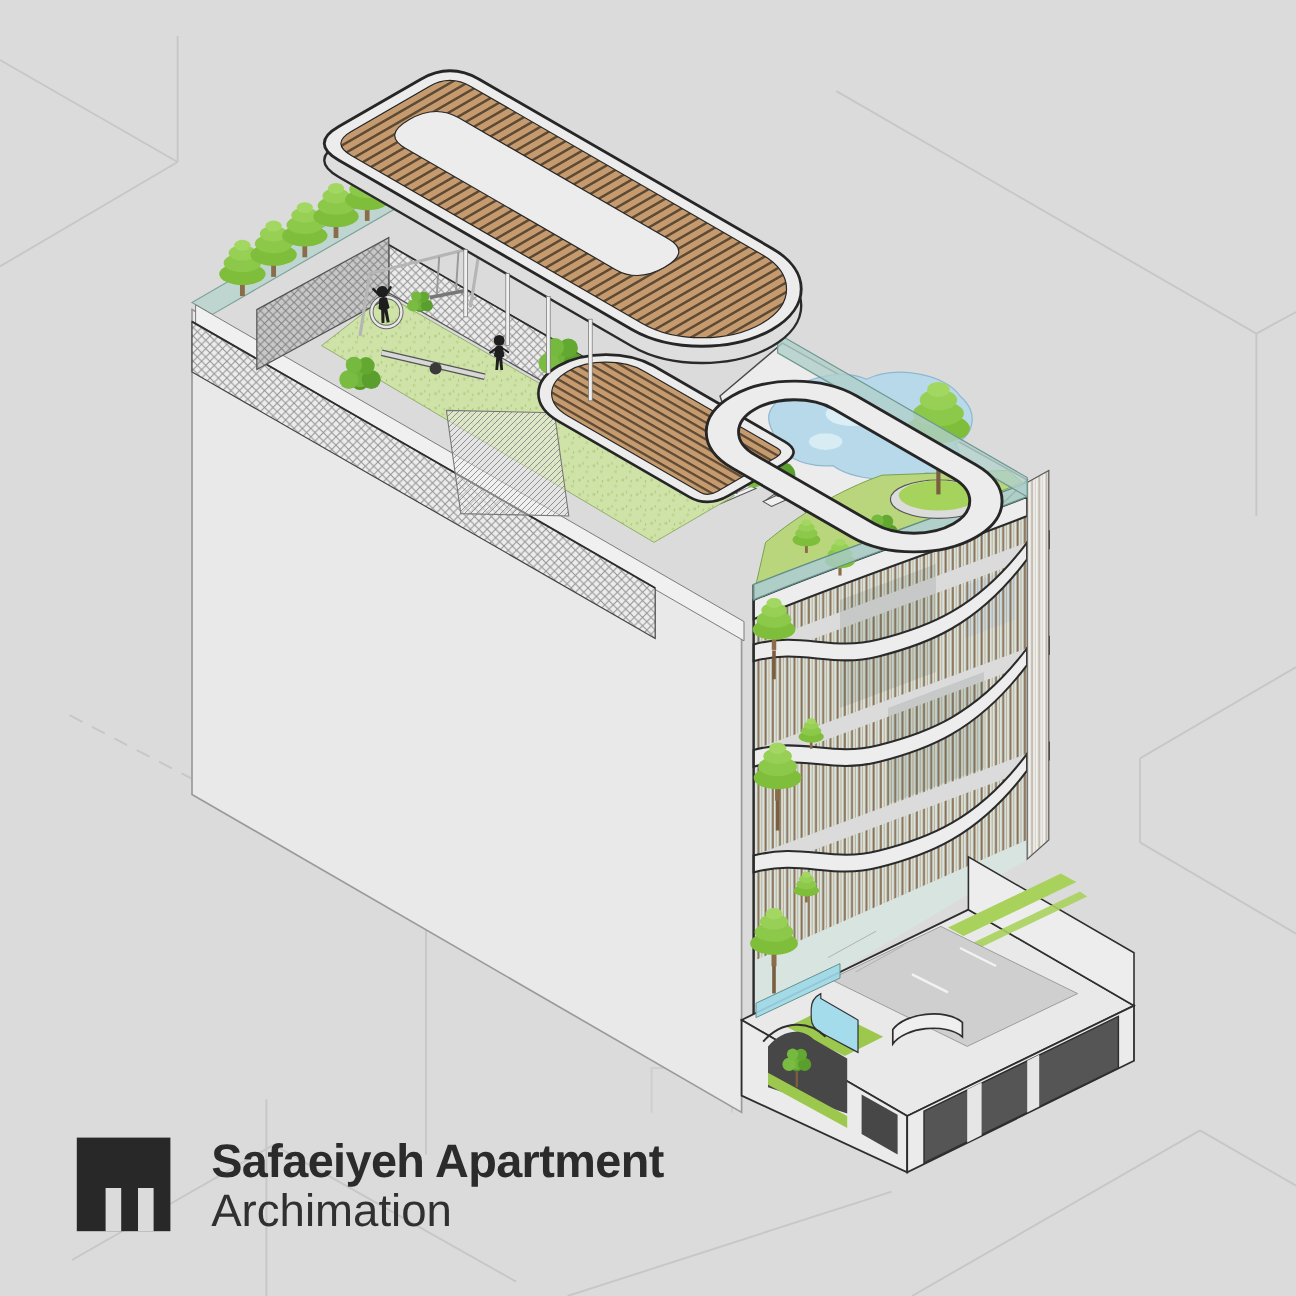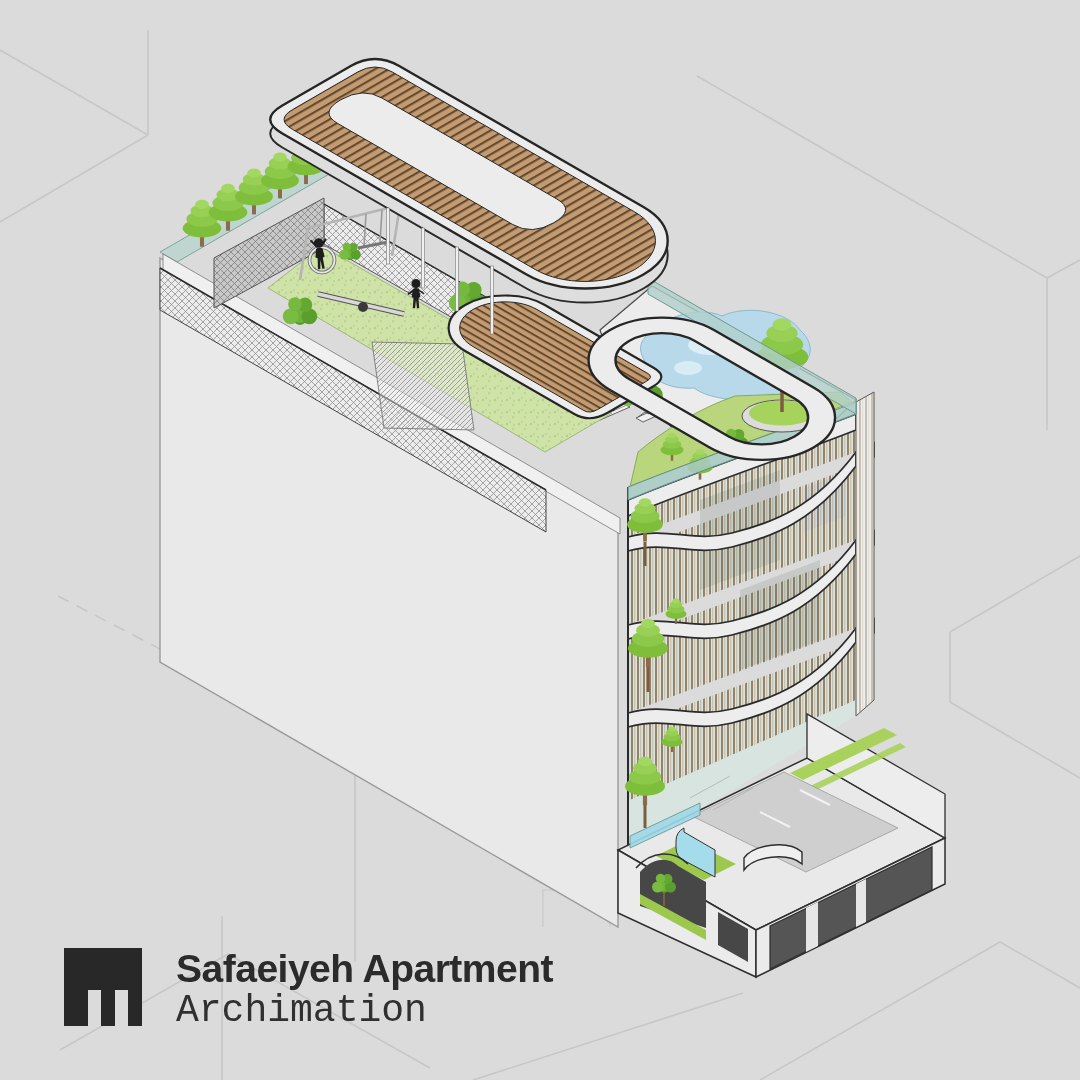--- a/index.html
+++ b/index.html
@@ -8,21 +8,21 @@
     background:#dbdbdb;font-family:"Liberation Sans",sans-serif;
   }
   #scene{position:absolute;inset:0;}
   .footer{position:absolute;left:64px;top:948px;display:flex;gap:34px;align-items:flex-start;}
   .logo{width:78px;height:78px;background:#282828;position:relative;flex:0 0 auto;}
   .logo .slot{position:absolute;bottom:0;width:13px;height:36px;background:#dbdbdb;}
   .logo .s1{left:24px;}
   .logo .s2{left:51px;}
   .brand-text{display:flex;flex-direction:column;justify-content:flex-start;}
   .title{font-size:39px;font-weight:700;line-height:1.06;color:#2b2b2b;letter-spacing:-0.5px;white-space:nowrap;}
-  .studio{font-size:38px;font-weight:400;line-height:1.14;color:#303030;letter-spacing:0;white-space:nowrap;font-family:Liberation Mono, monospace;}
+  .studio{font-size:38px;font-weight:400;line-height:1.14;color:#303030;letter-spacing:0;white-space:nowrap;}
 </style>
 </head>
 <body>
 
 <svg id="scene" viewBox="0 0 1080 1080" aria-hidden="true">
   <defs>
 
     <pattern id="wood" width="8" height="8" patternUnits="userSpaceOnUse">
       <rect width="8" height="8" fill="#c49a6e"></rect>
       <rect x="0" y="0" width="2.4" height="8" fill="#5f4a33"></rect>

